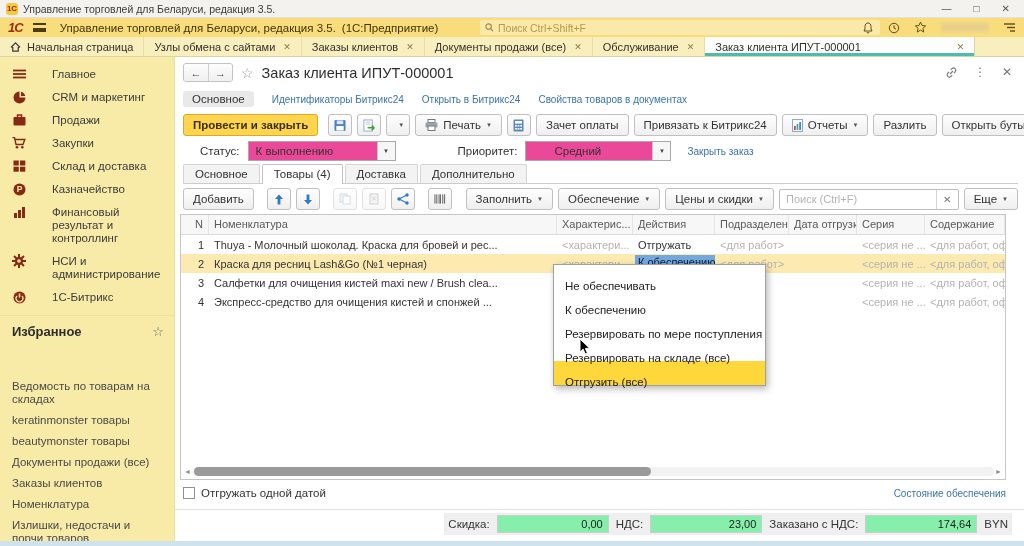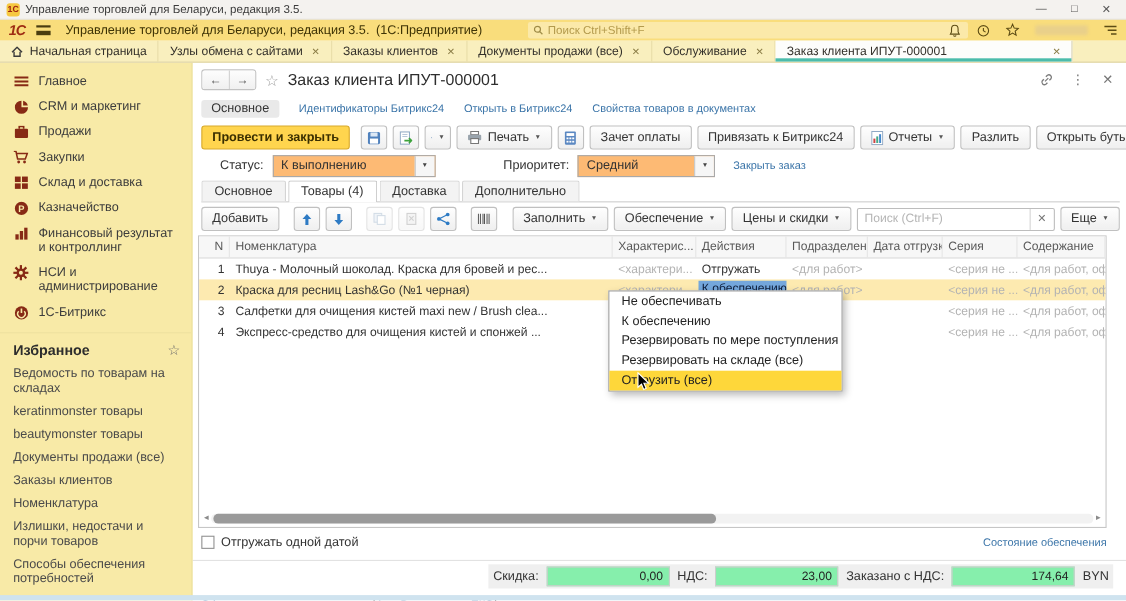--- a/index.html
+++ b/index.html
@@ -29,21 +29,21 @@
   .tabbar { position:absolute; left:0; top:37px; width:1024px; height:20px; background:#f9efbe; display:flex; border-bottom:1px solid #ddd3a5; z-index:10; }
   .wtab { display:flex; align-items:center; gap:6px; padding:0 10px; font-size:11px; color:#33302a; border-right:1px solid #e8dda8; white-space:nowrap; position:relative; }
   .wtab .tx { font-size:9px; color:#8a7c45; margin-left:2px; }
   .wtab.active { background:#fdfdfb; border-right:1px solid #d9d3b3; }
   .wtab.active:after { content:""; position:absolute; left:0; right:0; bottom:0; height:3px; background:#4cbcab; }
   .wtab.active .tx { margin-left:90px; }
 
   
   .sidebar { position:absolute; left:0; top:57px; width:175px; bottom:0; background:#f8eaa7; border-right:1px solid #ecdf9d; overflow:hidden; z-index:5; }
   .snav { padding:6px 0 2px 0; }
-  .sitem { display:flex; align-items:flex-start; gap:9px; padding:5px 8px 5px 12px; cursor:pointer; color:#3c3c3c; font-size:11.5px; line-height:13px; }
+  .sitem { display:flex; align-items:flex-start; gap:26px; padding:5px 8px 5px 12px; cursor:pointer; color:#3c3c3c; font-size:11.5px; line-height:13px; }
   .sitem .ic { width:14px; height:14px; flex:0 0 14px; display:flex; align-items:center; justify-content:center; margin-top:-1px; }
   .favhead { display:flex; align-items:center; justify-content:space-between; padding:8px 10px 4px 12px; border-top:1px solid #eee1a0; margin-top:4px; }
   .favhead .ft { font-weight:bold; font-size:13px; color:#2d2d2d; }
   .favhead .fstar { color:#6b6b6b; font-size:13px; }
   .fitem { padding:4px 10px 4px 12px; color:#4a4a4a; font-size:11.5px; line-height:13px; cursor:pointer; }
 
   
   .main { position:absolute; left:175px; top:57px; right:0; bottom:0; background:#fff; }
 
   .formhdr { position:absolute; left:8px; top:6px; display:flex; align-items:center; gap:8px; }
@@ -61,21 +61,21 @@
 
   .toolbar { position:absolute; left:8px; top:57px; right:6px; display:flex; align-items:center; gap:5px; }
   .btn { display:inline-flex; align-items:center; gap:5px; height:22px; padding:0 9px; background:linear-gradient(#fefefe,#efefef); border:1px solid #c0c0c0; border-radius:3px; font-size:11.5px; color:#333; cursor:pointer; white-space:nowrap; }
   .btn.primary { background:#ffd54e; border-color:#d8a92c; font-weight:bold; color:#3a2f00; }
   .btn.iconb { padding:0 5px; min-width:24px; justify-content:center; }
   .caret { font-size:6px; color:#555; }
   .tb-spacer { width:4px; }
 
   .statusrow { position:absolute; left:25px; top:84px; display:flex; align-items:center; gap:8px; }
   .lbl { font-size:11.5px; color:#333; }
-  .comboinp { display:inline-flex; height:20px; border:1px solid #a9a9a9; background:#fdba74; align-items:stretch; }
+  .comboinp { display:inline-flex; height:20px; border:1px solid #a9a9a9; background:#ec4899; align-items:stretch; }
   .comboinp .txt { padding:3px 7px; font-size:11.5px; min-width:118px; }
   .comboinp .dd { width:18px; border-left:1px solid #c6c6c6; background:#f6f6f6; display:flex; align-items:center; justify-content:center; font-size:6px; color:#444; }
 
   .pagetabs { position:absolute; left:8px; top:106px; right:6px; display:flex; align-items:flex-end; border-bottom:1px solid #cdcdcd; height:21px; }
   .ptab { padding:3px 11px; font-size:11.5px; color:#333; border:1px solid #d4d4d4; border-bottom:none; background:#f3f3f3; margin-right:2px; border-radius:2px 2px 0 0; cursor:pointer; }
   .ptab.active { background:#fff; position:relative; top:1px; padding-bottom:4px; border-color:#c4c4c4; }
 
   .tbltools { position:absolute; left:8px; top:131px; right:6px; display:flex; align-items:center; gap:5px; }
   .srchbox { display:flex; align-items:center; border:1px solid #bdbdbd; border-radius:2px; height:21px; width:225px; background:#fff; margin-left:auto; }
   .srchbox .ph-in { flex:1; padding:0 6px; color:#b5b5b5; font-size:11px; }
@@ -100,21 +100,21 @@
   .editcell { display:flex; align-items:stretch; padding:0 0 0 2px; height:17px; }
   .editval { background:#74a7dc; color:#0d1e3c; font-size:11px; padding:1px 3px; white-space:nowrap; }
 
   .hscroll { position:absolute; left:3px; right:3px; bottom:3px; height:9px; display:flex; align-items:center; }
   .hs-arrow { font-size:7px; color:#8b8b8b; width:8px; }
   .hs-track { flex:1; height:9px; background:#f2f2f2; border-radius:5px; position:relative; }
   .hs-thumb { position:absolute; left:2px; top:0; height:9px; width:57%; background:#9a9a9a; border-radius:5px; }
 
   
   .dropdown { position:absolute; left:378px; top:207px; width:213px; background:#fff; border:1px solid #9f9f9f; box-shadow:2px 3px 7px rgba(0,0,0,.28); z-index:20; }
-  .dd-item { height:18px; line-height:18px; padding:0 11px; font-size:11.5px; color:#222; white-space:nowrap; cursor:pointer; }
+  .dd-item { height:18px; line-height:18px; padding:12px 11px; font-size:11.5px; color:#222; white-space:nowrap; cursor:pointer; }
   .dd-item.hl { background:#fed73a; }
   .cursor { position:absolute; left:404px; top:281px; z-index:30; }
 
   
   .chkrow { position:absolute; left:8px; top:430px; right:18px; display:flex; align-items:center; }
   .chkbox { width:12px; height:12px; border:1px solid #919191; background:#fff; margin-right:6px; }
   .chkrow .right { margin-left:auto; }
 
   .totals { position:absolute; left:0; top:452px; right:0; height:26px; border-top:1px solid #e2e2e2; }
   .totband { position:absolute; right:12px; top:3px; display:flex; align-items:center; gap:7px; background:#efefef; padding:2px 4px; }
@@ -293,21 +293,21 @@
           </svg>
         </span>
       <span>1С-Битрикс</span>
     </div>
   </div>
 
   <div class="favhead">
     <span class="ft">Избранное</span>
     <span class="fstar">☆</span>
   </div>
-  <div class="fitem" style="max-width:172px;">Ведомость по товарам на складах</div>
+  <div class="fitem" style="max-width:172px;margin-top:33px;">Ведомость по товарам на складах</div>
   <div class="fitem">keratinmonster товары</div>
   <div class="fitem">beautymonster товары</div>
   <div class="fitem">Документы продажи (все)</div>
   <div class="fitem">Заказы клиентов</div>
   <div class="fitem">Номенклатура</div>
   <div class="fitem" style="max-width:150px;">Излишки, недостачи и порчи товаров</div>
   <div class="fitem" style="max-width:150px;">Способы обеспечения потребностей</div>
 
 </div>
 
@@ -403,21 +403,21 @@
   </div>
 
   <div class="statusrow">
     <span class="lbl">Статус:</span>
     <div class="comboinp">
       <span class="txt" style="min-width:128px;">К выполнению</span>
       <span class="dd">▼</span>
     </div>
     <span class="lbl" style="margin-left:6px;padding-left:48px;">Приоритет:</span>
     <div class="comboinp">
-      <span class="txt" style="min-width:105px;">Средний</span>
+      <span class="txt" style="min-width:105px;margin-left:21px;">Средний</span>
       <span class="dd">▼</span>
     </div>
     <a class="lnk" style="margin-left:8px;">Закрыть заказ</a>
   </div>
 
   <div class="pagetabs">
     <span class="ptab">Основное</span>
     <span class="ptab active">Товары (4)</span>
     <span class="ptab">Доставка</span>
     <span class="ptab">Дополнительно</span>

